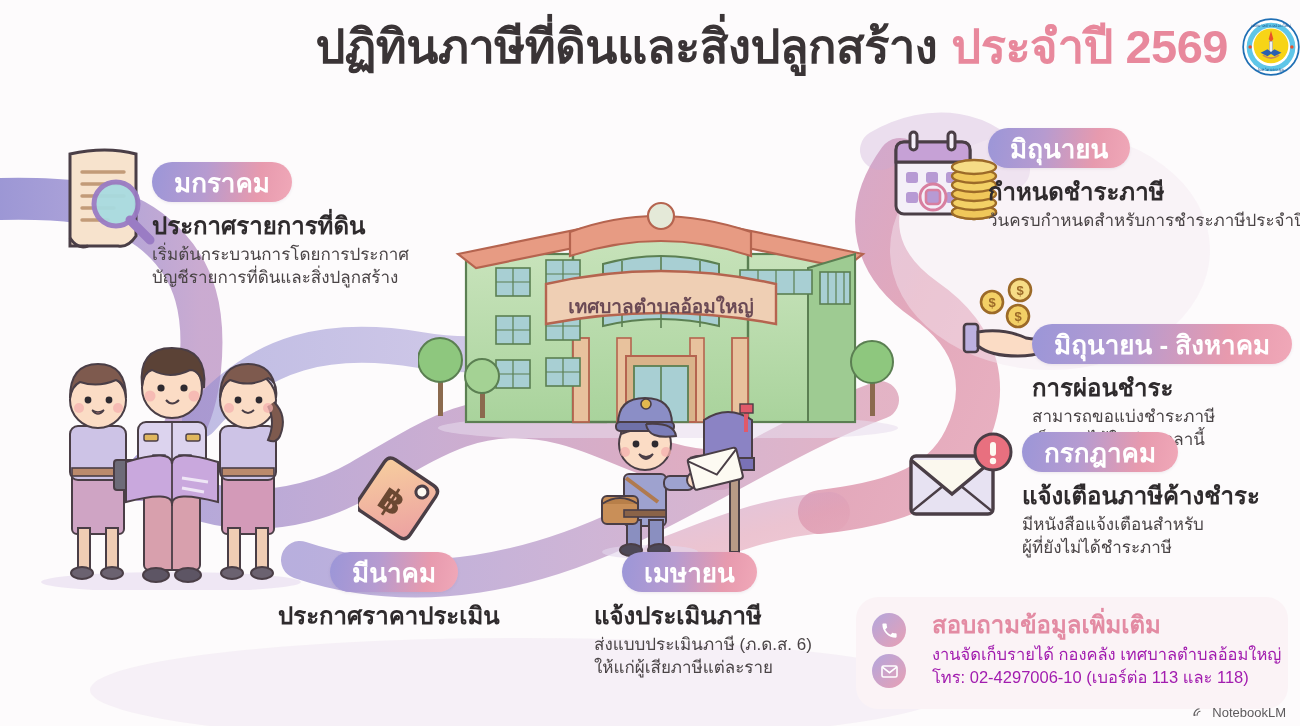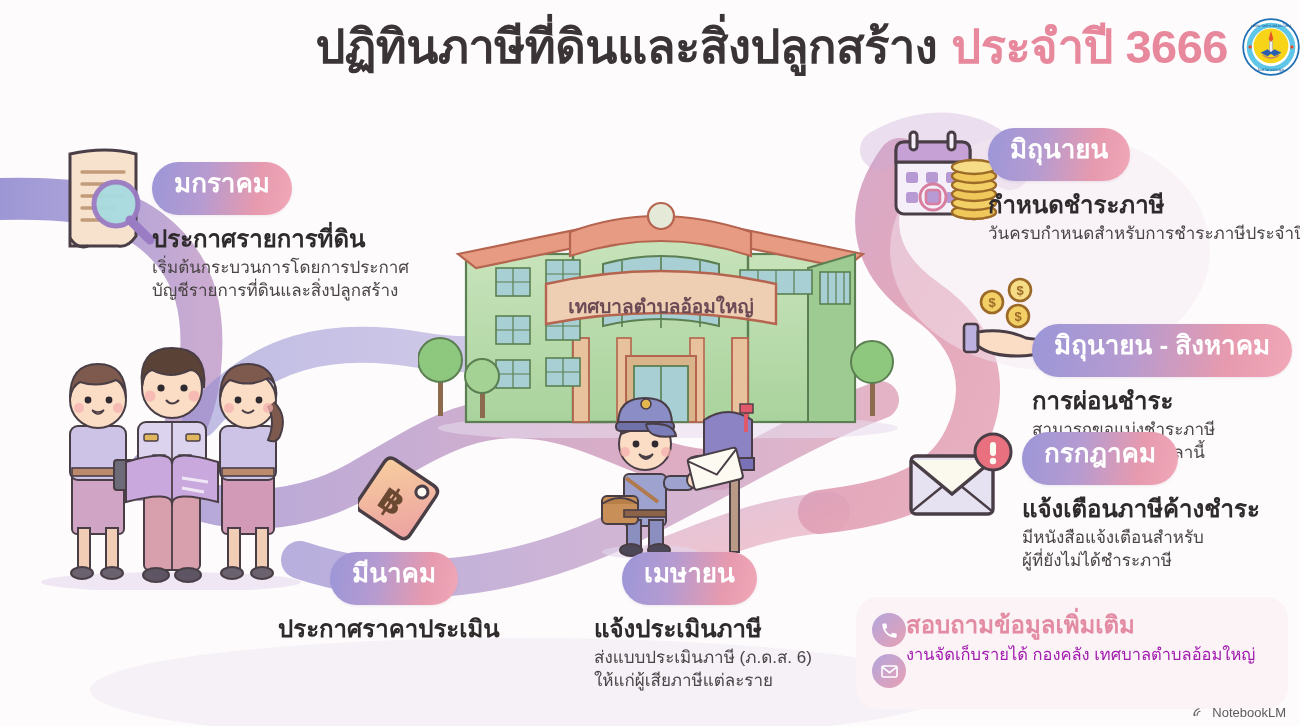--- a/index.html
+++ b/index.html
@@ -29,21 +29,21 @@
   }
   .title-year {
     font-size: 47px; font-weight: bold; color: #e8889c;
     letter-spacing: -0.5px; line-height: 1.15; white-space: nowrap;
   }
   .logo-seal { width: 58px; height: 58px; flex: 0 0 auto; }
   
   .block { position: absolute; z-index: 5; }
   .badge {
     display: inline-block;
-    padding: 7px 22px 17px;
+    padding: 7px 22px 4px;
     border-radius: 30px;
     color: #ffffff;
     font-size: 26px; font-weight: bold;
     line-height: 1.1;
     background: linear-gradient(100deg, #9b96d8 0%, #b69bd0 38%, #e79aae 75%, #f0a8b8 100%);
     white-space: nowrap;
     box-shadow: 0 1px 3px rgba(120,90,130,.12);
   }
   .head {
     font-size: 24px; font-weight: bold; color: #2f2b2d;
@@ -55,21 +55,21 @@
   }
   .desc div { white-space: nowrap; }
   
   .contact {
     position: absolute; left: 856px; top: 597px;
     width: 432px; height: 112px;
     background: #fbf3f6;
     border-radius: 22px;
     z-index: 7;
     padding: 14px 18px 0 16px;
-    display: flex; gap: 0;
+    display: flex; gap: 26px;
   }
   .contact-icons { display: flex; flex-direction: column; gap: 7px; padding-top: 2px; }
   .cicon {
     width: 34px; height: 34px; border-radius: 50%;
     background: linear-gradient(135deg, #b3a6dd 0%, #e8a0b4 100%);
     display: flex; align-items: center; justify-content: center;
   }
   .contact-title {
     font-size: 24px; font-weight: bold; color: #e38ba3; line-height: 1.2;
     margin-bottom: 3px;
@@ -133,21 +133,21 @@
     <path d="M 830 512 C 760 518 710 540 660 560" fill="none" stroke="url(#gpink)" stroke-width="40" stroke-linecap="round" opacity="0.6"></path>
 
     <path d="M 880 150 C 930 120 990 130 1010 170" fill="none" stroke="#c9a9d4" stroke-width="40" stroke-linecap="round" opacity="0.35"></path>
 
     <ellipse cx="520" cy="690" rx="430" ry="52" fill="#efe5f1" opacity="0.5"></ellipse>
     <ellipse cx="1050" cy="250" rx="160" ry="120" fill="#f3e9f2" opacity="0.45"></ellipse>
   </svg>
 
   <div class="header">
     <div class="title-main">ปฏิทินภาษีที่ดินและสิ่งปลูกสร้าง</div>
-    <div class="title-year">ประจำปี 3666</div>
+    <div class="title-year">ประจำปี 2569</div>
     <svg class="logo-seal" viewBox="0 0 100 100">
       <circle cx="50" cy="50" r="48" fill="#ffffff" stroke="#1f6fb4" stroke-width="3"></circle>
       <circle cx="50" cy="50" r="42" fill="#5fc6e8"></circle>
       <circle cx="50" cy="50" r="33" fill="#ffffff"></circle>
       <circle cx="50" cy="48" r="30" fill="#f7d417"></circle>
       <path d="M50 22 L54 36 L50 42 L46 36 Z" fill="#e8502a"></path>
       <rect x="47" y="40" width="6" height="22" fill="#f0f0f0" stroke="#888" stroke-width="0.8"></rect>
       <path d="M32 60 l12 -6 8 6 -8 6 z" fill="#2a5fb0"></path>
       <path d="M68 60 l-12 -6 -8 6 8 6 z" fill="#2a5fb0"></path>
       <path d="M38 66 q12 8 24 0 q-12 6 -24 0" fill="#e8b07a"></path>
@@ -472,20 +472,21 @@
       <div class="cicon">
         <svg viewBox="0 0 24 24" width="19" height="19" fill="none" stroke="#ffffff" stroke-width="2">
           <rect x="2.5" y="5" width="19" height="14" rx="2"></rect>
           <path d="M3 6.5l9 7 9-7"></path>
         </svg>
       </div>
     </div>
     <div>
       <div class="contact-title">สอบถามข้อมูลเพิ่มเติม</div>
       <div class="contact-line">งานจัดเก็บรายได้ กองคลัง เทศบาลตำบลอ้อมใหญ่</div>
+      <div class="contact-line">โทร: 02-4297006-10 (เบอร์ต่อ 113 และ 118)</div>
     </div>
   </div>
 
   <div class="footer">
     <svg width="15" height="15" viewBox="0 0 24 24" fill="none" stroke="#5d5a5c" stroke-width="1.8">
       <path d="M3 17c0-6 4-11 9-11"></path>
       <path d="M8 17c0-4 2.5-7 5.5-7"></path>
       <circle cx="4.5" cy="16" r="1.4" fill="#5d5a5c" stroke="none"></circle>
     </svg>
     <span>NotebookLM</span>

